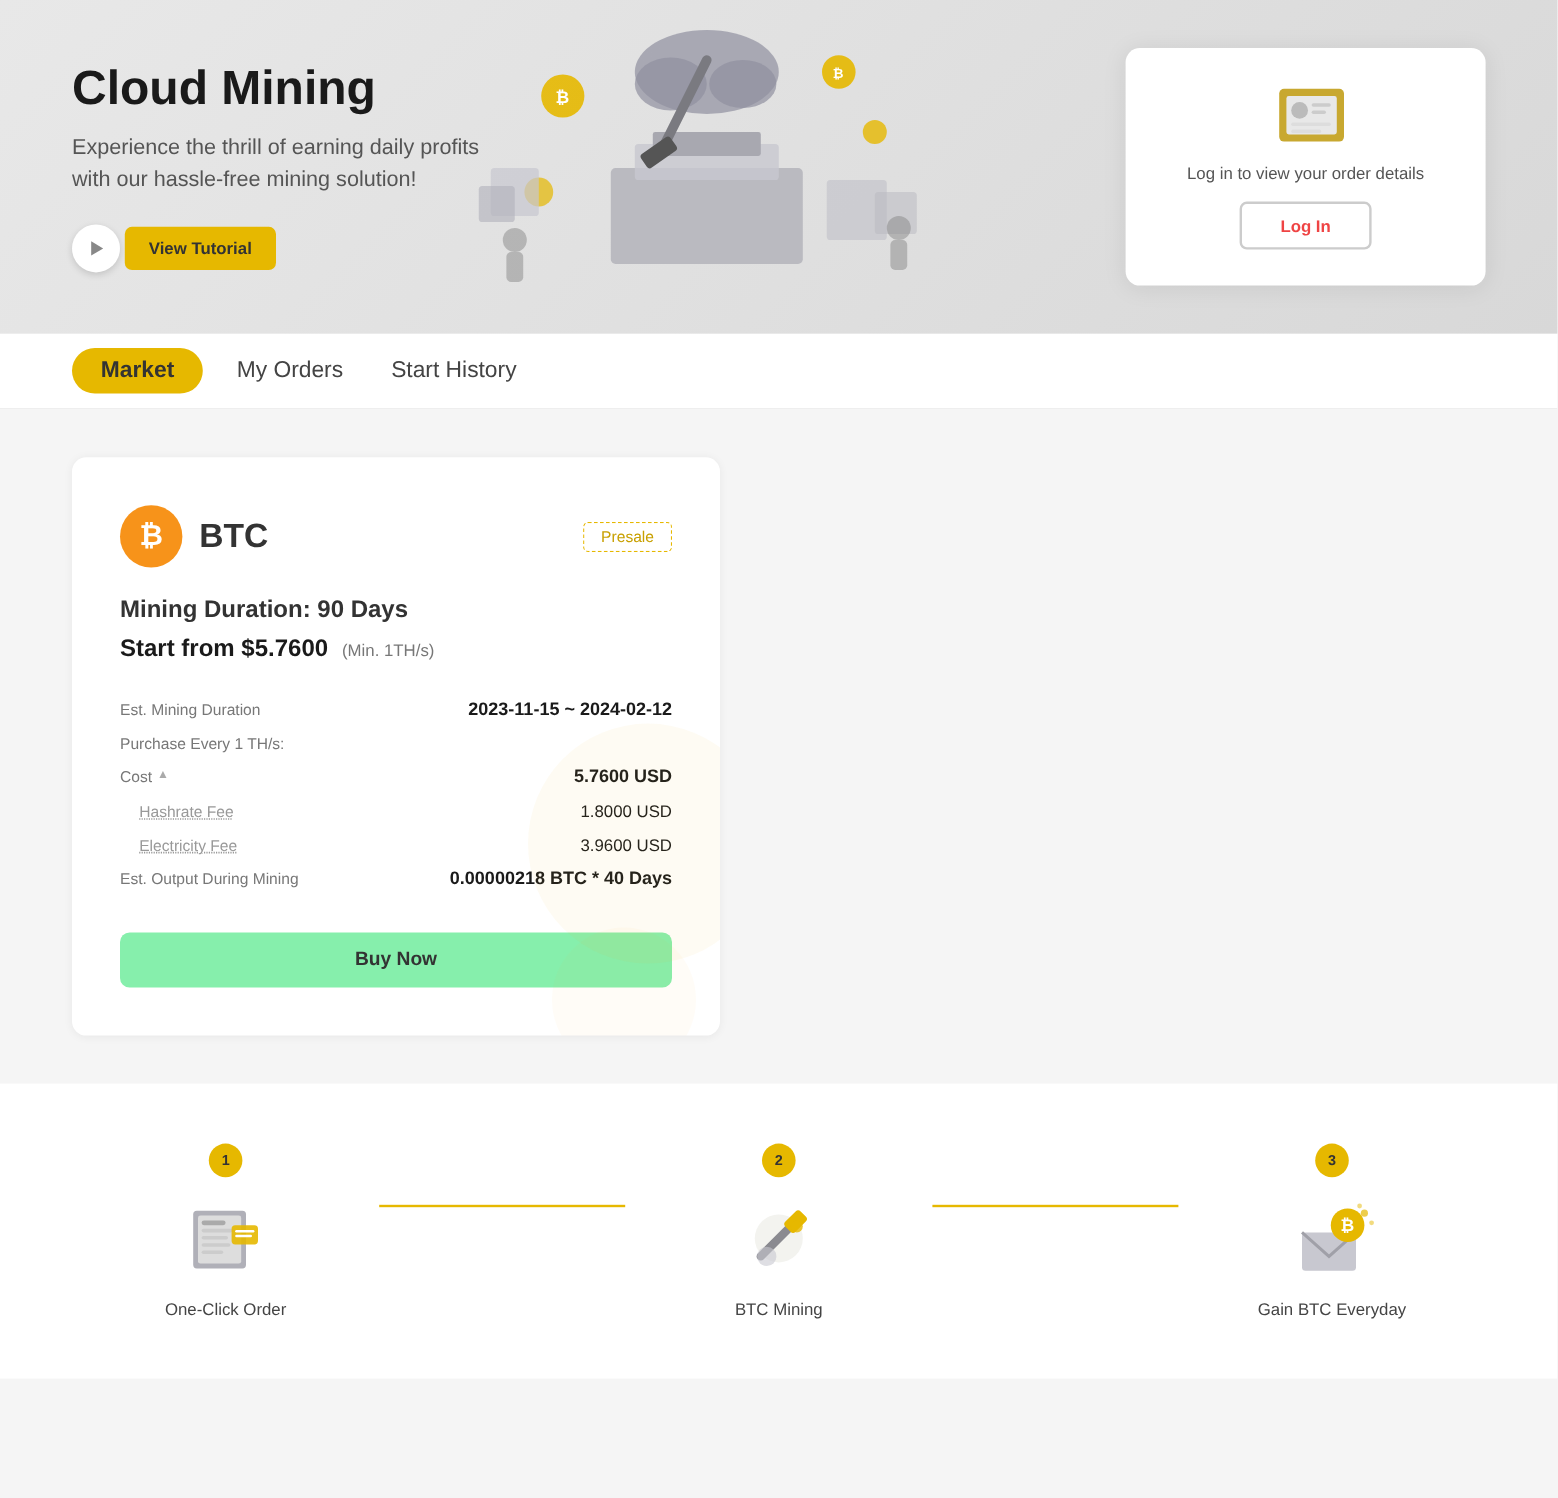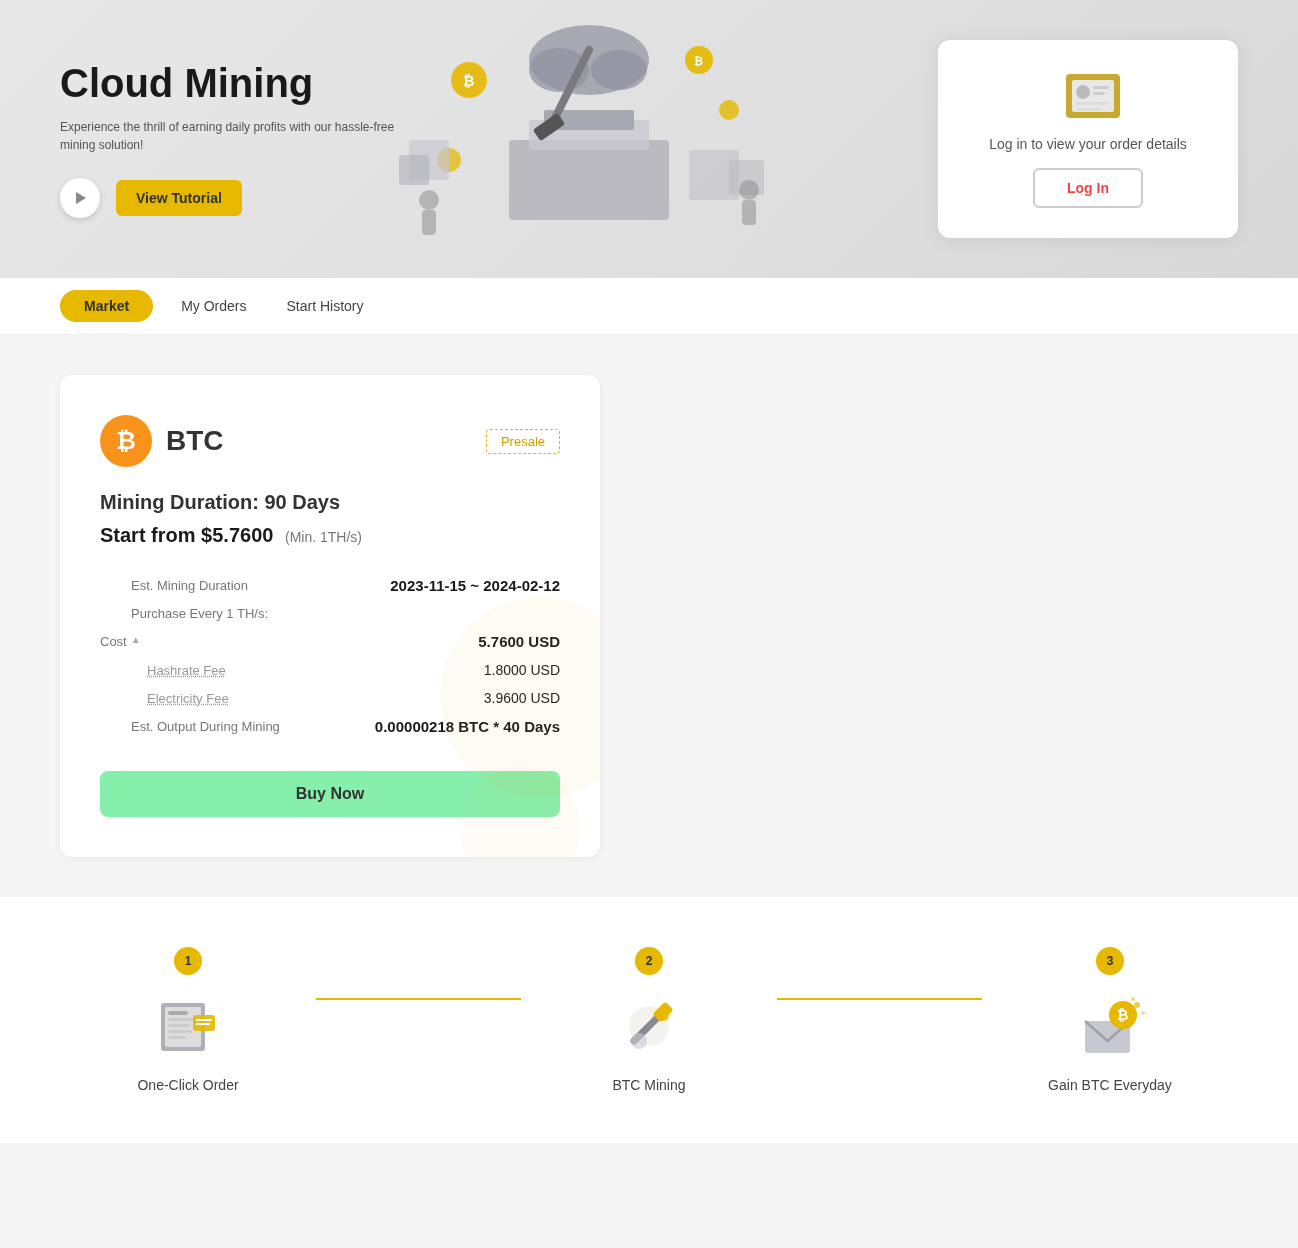--- a/index.html
+++ b/index.html
@@ -11,22 +11,22 @@
       padding: 40px 60px;
       position: relative;
       min-height: 260px;
       display: flex;
       align-items: center;
       justify-content: space-between;
       overflow: hidden;
     }
     .hero-left { max-width: 340px; z-index: 2; }
     .hero-title { font-size: 40px; font-weight: 800; color: #1a1a1a; margin-bottom: 12px; }
-    .hero-subtitle { font-size: 12px; color: #555; margin-bottom: 24px; line-height: 1.5; }
-    .hero-actions { display: flex; align-items: center; gap: 16px; }
+    .hero-subtitle { font-size: 18px; color: #555; margin-bottom: 24px; line-height: 1.5; }
+    .hero-actions { display: flex; align-items: center; gap: 4px; }
     .play-btn {
       width: 40px; height: 40px; border-radius: 50%; background: #fff;
       border: none; cursor: pointer; display: flex; align-items: center; justify-content: center;
       box-shadow: 0 2px 6px rgba(0,0,0,0.15);
     }
     .play-btn svg { width: 16px; height: 16px; }
     .tutorial-btn {
       background: #e6b800; color: #333; border: none; padding: 10px 20px;
       border-radius: 6px; font-weight: 600; font-size: 14px; cursor: pointer;
     }
@@ -49,21 +49,21 @@
     .login-btn {
       background: transparent; color: #ef4444; border: 2px solid #ccc;
       padding: 10px 32px; border-radius: 6px; font-weight: 600;
       font-size: 14px; cursor: pointer;
     }
 
     
     .tabs-container { background: #fff; padding: 0 60px; border-bottom: 1px solid #eee; }
     .tabs { display: flex; gap: 0; }
     .tab {
-      padding: 20px 20px; font-size: 14px; font-weight: 500;
+      padding: 20px 20px; font-size: 19px; font-weight: 500;
       cursor: pointer; border: none; background: none; color: #333;
       position: relative;
     }
     .tab.active {
       background: #e6b800; color: #333; border-radius: 20px;
       padding: 8px 24px; margin: 12px 8px 12px 0; font-weight: 700;
     }
     .tab:not(.active) { color: #444; }
 
     
@@ -88,21 +88,21 @@
       padding: 4px 14px; border-radius: 4px; font-size: 13px;
     }
 
     .mining-duration { font-size: 20px; font-weight: 700; margin-bottom: 10px; }
     .start-from { font-size: 20px; font-weight: 700; margin-bottom: 24px; }
     .start-from .price { color: #1a1a1a; }
     .start-from .min { font-size: 14px; font-weight: 400; color: #777; margin-left: 6px; }
 
     .details-table { width: 100%; margin-bottom: 20px; }
     .details-row { display: flex; justify-content: space-between; align-items: center; padding: 6px 0; }
-    .details-label { font-size: 13px; color: #777; margin-left: 31px; }
+    .details-label { font-size: 13px; color: #777; }
     .details-label.underline { text-decoration: underline; text-decoration-style: dotted; }
     .details-value { font-size: 15px; font-weight: 600; color: #1a1a1a; }
     .details-sub { padding-left: 16px; }
     .details-sub .details-label { font-size: 13px; color: #999; }
     .details-sub .details-value { font-size: 14px; font-weight: 500; }
     .cost-label { font-size: 13px; color: #777; display: flex; gap: 4px; }
     .sort-icon { color: #aaa; font-size: 10px; }
 
     
     .card-bg-circle {

